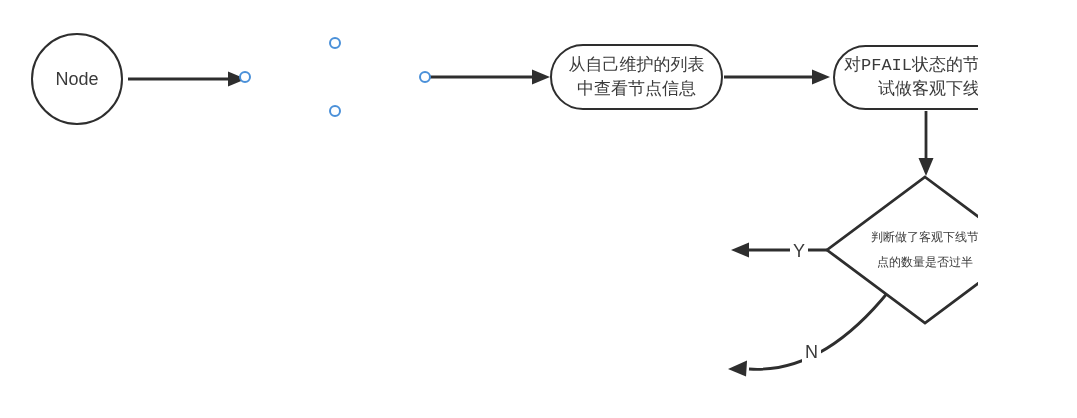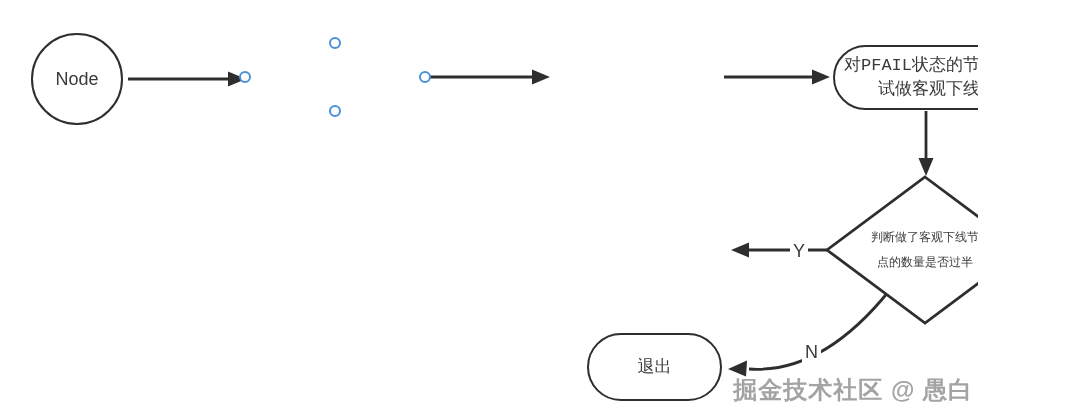--- a/index.html
+++ b/index.html
@@ -108,32 +108,32 @@
   <div class="shape circle" style="left:31px;top:33px;width:92px;height:92px;">
     <span class="shape-label">Node</span>
   </div>
 
 
   <div class="handle" style="left:329px;top:37px;"></div>
   <div class="handle" style="left:329px;top:105px;"></div>
   <div class="handle" style="left:239px;top:71px;"></div>
   <div class="handle" style="left:419px;top:71px;"></div>
 
+  <div class="shape rounded" style="left:550px;top:44px;width:173px;height:66px;">
+    <span class="shape-label">从自己维护的列表
+中查看节点信息</span>
+  </div>
 
   <div class="shape rounded" style="left:833px;top:45px;width:192px;height:65px;font-family:Liberation Mono, monospace;">
     <span class="shape-label">对PFAIL状态的节点尝
 试做客观下线</span>
   </div>
 
   <div class="diamond-label" style="left:828px;top:222px;width:194px;height:56px;">判断做了客观下线节
 点的数量是否过半</div>
 
 
-  <div class="shape rounded" style="left:587px;top:333px;width:135px;height:68px;">
-    <span class="shape-label">退出</span>
-  </div>
 
   <div class="branch-label" style="left:790px;top:240px;">Y</div>
   <div class="branch-label" style="left:802px;top:341px;">N</div>
 
-  <div class="watermark">掘金技术社区 @ 愚白</div>
 
 </div>
 
 </body></html>

